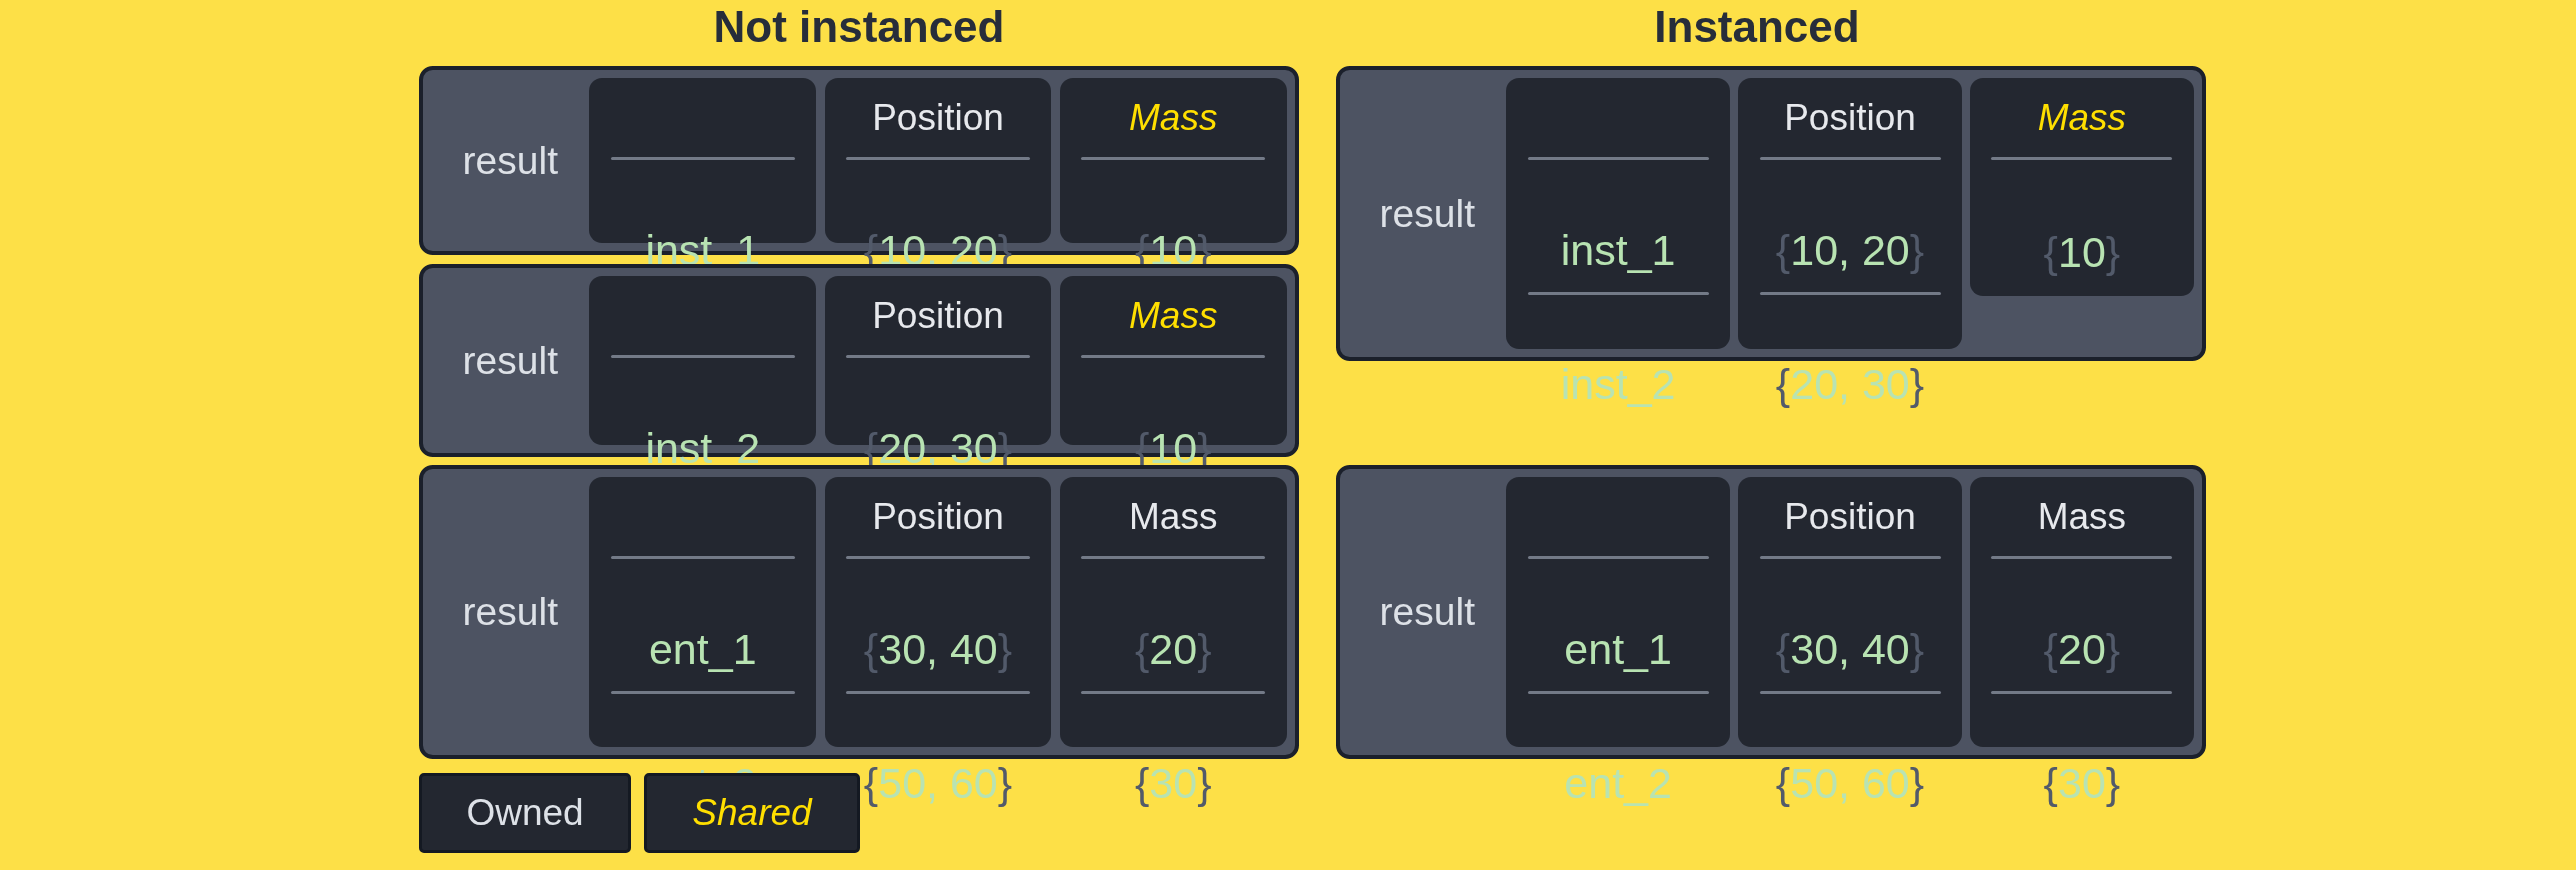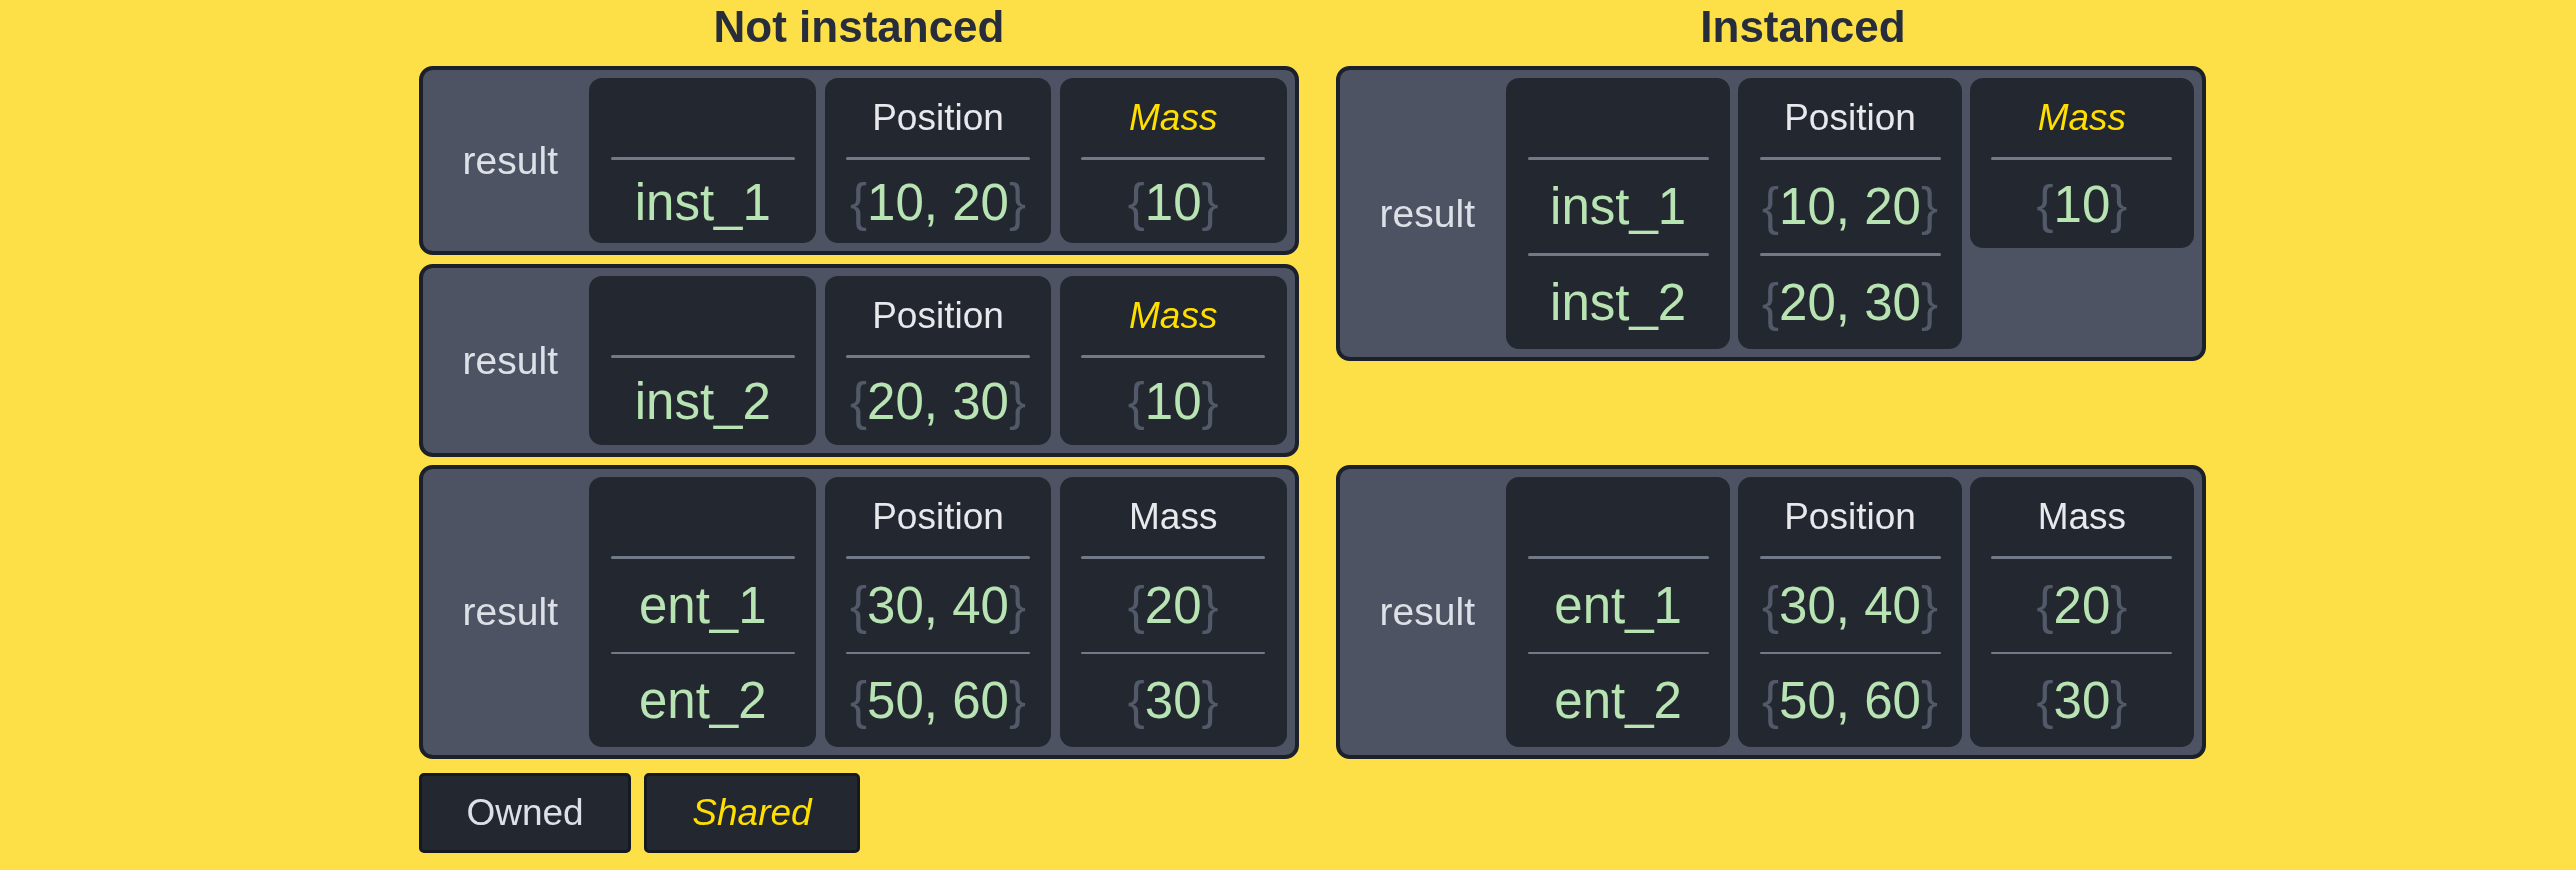--- a/index.html
+++ b/index.html
@@ -20,21 +20,21 @@
   .canvas{
     position:relative;width:2576px;height:870px;background:#fde047;
     font-family:"Liberation Sans",sans-serif;overflow:hidden;padding-left:28px;
   }
   .col-title{
     position:absolute;top:1.8px;text-align:center;
     font-size:44px;font-weight:bold;color:var(--title-text);
     letter-spacing:0px;
   }
   #title-left{left:419px;width:880px;}
-  #title-right{left:1368px;width:870px;}
+  #title-right{left:1322px;width:870px;}
   .box{
     position:absolute;box-sizing:border-box;
     background:var(--outer-box-fill);
     border:4.6px solid var(--outer-box-border);
     border-radius:13.8px;
     padding:8.3px;
     display:flex;align-items:stretch;
   }
   #box-l1{left:419px;top:66px;width:880px;height:189px;}
   #box-l2{left:419px;top:264px;width:880px;height:193px;}
@@ -63,21 +63,21 @@
     font-size:37px;color:var(--header-white);
   }
   .hdr.shared{color:var(--shared-yellow);font-style:italic;}
   .sep{
     flex:none;height:2.8px;margin:0 8.3px;
     background:var(--separator);border-radius:1.8px;
   }
   .row{
     flex:1;min-height:84px;
     display:flex;align-items:center;justify-content:center;
-    font-size:51px;color:var(--value-green);white-space:pre;
+    font-size:43px;color:var(--value-green);white-space:pre;margin-top:48px;
   }
   .col.short .row{flex:none;height:88px;}
   .brace{color:var(--brace-gray);}
   .legend-box{
     position:absolute;box-sizing:border-box;top:773px;height:80px;
     background:var(--legend-fill);
     border:3.7px solid var(--legend-border);
     border-radius:5px;
     display:flex;align-items:center;justify-content:center;
     font-size:37px;

